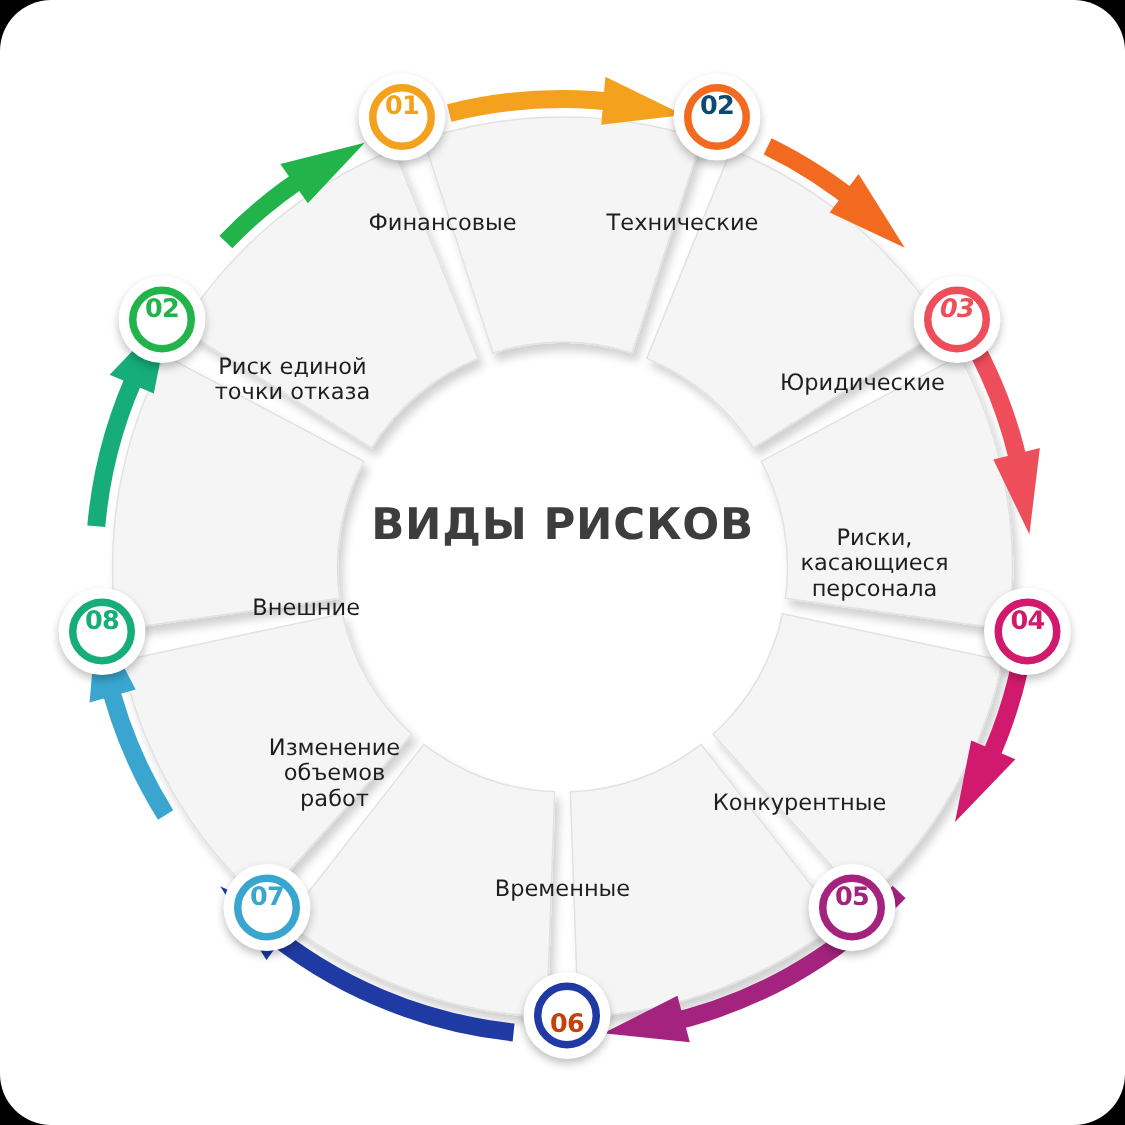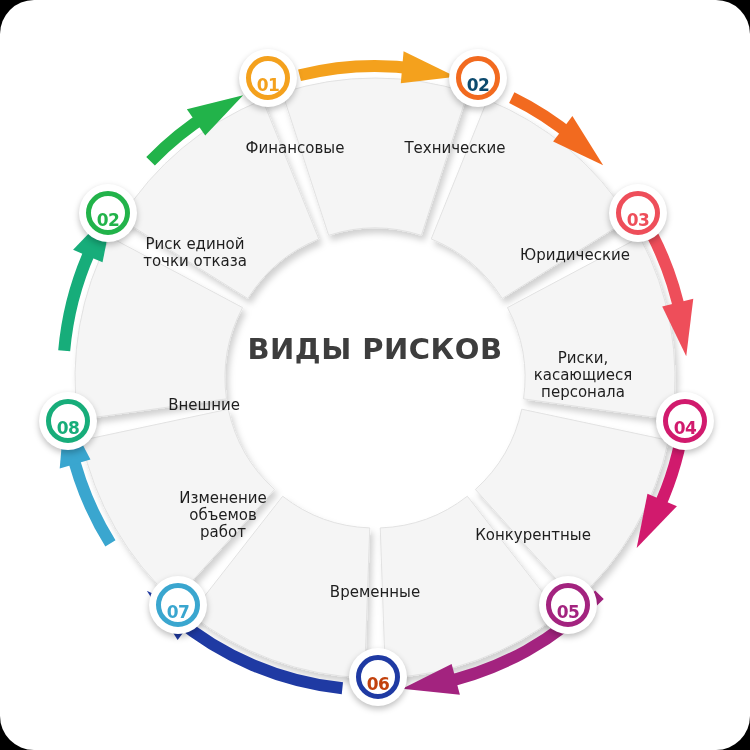--- a/index.html
+++ b/index.html
@@ -15,21 +15,21 @@
     position:absolute; width:160px; text-align:center; font-family:"DejaVu Sans", sans-serif;
     font-size:15px; line-height:17px; color:#1e1e1e; white-space:pre-line;
   }
   .badge {
     position:absolute; width:58px; height:58px; border-radius:50%;
     background:#fff; box-shadow:0 3px 6px rgba(0,0,0,0.25);
     display:flex; align-items:center; justify-content:center;
   }
   .badge .ring-inner {
     width:44px; height:44px; border-radius:50%; border:5px solid #000; box-sizing:border-box;
-    display:flex; align-items:flex-end; justify-content:center; background:#fff;
+    display:flex; align-items:flex-start; justify-content:center; background:#fff;
   }
   .badge .num {
     font-family:"DejaVu Sans", sans-serif; font-weight:bold; font-size:17px; letter-spacing:-0.5px;
   }
 </style>
 </head>
 <body>
 
 <div id="canvas">
   <svg id="ring" width="750" height="750" viewBox="0 0 750 750">
@@ -100,21 +100,21 @@
         <div class="ring-inner" style="border-color: rgb(244, 161, 29);">
           <span class="num" style="color: rgb(244, 161, 29);">01</span>
         </div>
       </div>
       <div class="badge" style="left: 449px; top: 49px;">
         <div class="ring-inner" style="border-color: rgb(242, 106, 31);">
           <span class="num" style="color: #0c4a6e;">02</span>
         </div>
       </div>
       <div class="badge" style="left: 609px; top: 184px;">
-        <div class="ring-inner" style="border-color: rgb(238, 78, 90);">
+        <div class="ring-inner" style="border-color: rgb(238, 78, 90); font-style: italic;">
           <span class="num" style="color: rgb(238, 78, 90);">03</span>
         </div>
       </div>
       <div class="badge" style="left: 656px; top: 392px;">
         <div class="ring-inner" style="border-color: rgb(209, 26, 109);">
           <span class="num" style="color: rgb(209, 26, 109);">04</span>
         </div>
       </div>
       <div class="badge" style="left: 539px; top: 576px;">
         <div class="ring-inner" style="border-color: rgb(163, 35, 127);">

